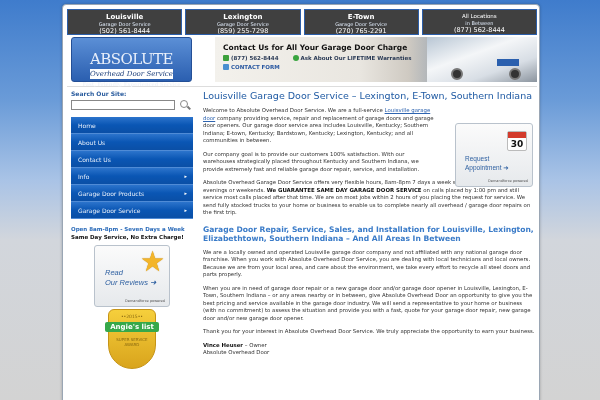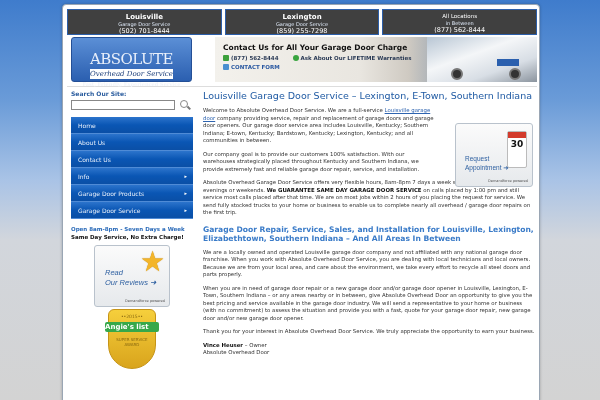--- a/index.html
+++ b/index.html
@@ -87,56 +87,61 @@
   .angies1 .top .chk { color: #2f9a2f; font-size: 6px; }
   .angies1 .logo2 { font-family: "Liberation Sans", sans-serif; font-weight: bold; font-size: 13px; text-align: center; color: #111; line-height: 16px; }
   .angies2 {
     margin: 2px auto 0; width: 56px; height: 60px; position: relative;
   }
   .angies2 .shield {
     position: absolute; left: 4px; top: 0; width: 48px; height: 60px;
     background: linear-gradient(180deg, #f6cf3c, #d9a41c); border-radius: 6px 6px 24px 24px; border: 1px solid #c69416;
   }
   .angies2 .yr { position: absolute; left: 0; right: 0; top: 4px; font-size: 4.5px; text-align: center; color: #8a6a10; }
-  .angies2 .band { position: absolute; left: -4px; right: -4px; top: 12px; height: 10px; background: #36a84a; color: #fff; font-weight: bold; font-size: 7px; line-height: 10px; border-radius: 2px; }
+  .angies2 .band { position: absolute; left: -4px; right: -4px; top: 12px; height: 10px; background: #36a84a; color: #fff; font-weight: bold; font-size: 7px; text-align: center; line-height: 10px; border-radius: 2px; }
   .angies2 .ssa { position: absolute; left: 0; right: 0; top: 27px; font-size: 4px; text-align: center; color: #8a6a10; line-height: 5px; }
 
   
   .main { position: absolute; left: 140px; top: 85px; width: 332px; color: #333; }
   .main h1 { font-size: 9.5px; color: #1f5aa3; font-weight: normal; line-height: 11px; }
   .main p { font-size: 5.4px; line-height: 7.5px; margin-top: 6px; }
   .main p a { color: #2e64b0; text-decoration: underline; }
   .main p b { color: #111; }
   .main h2 { font-size: 7.6px; color: #3a7bc8; font-weight: bold; line-height: 9px; margin-top: 8px; }
   .narrow { width: 235px; }
   .appt {
     position: absolute; right: 2px; top: 33px; width: 78px; height: 64px; border: 1px solid #b9c2cc; border-radius: 3px;
     background: linear-gradient(180deg, #fbfbfb, #e6e9ec);
   }
-  .appt .cal { position: absolute; right: 5px; top: 7px; width: 20px; height: 37px; background: #fff; border: 1px solid #bbb; border-radius: 2px; }
+  .appt .cal { position: absolute; right: 5px; top: 7px; width: 20px; height: 20px; background: #fff; border: 1px solid #bbb; border-radius: 2px; }
   .appt .cal .hd { height: 6px; background: #d33b2c; }
   .appt .cal .num { font-size: 9px; font-weight: bold; text-align: center; color: #111; line-height: 13px; }
   .appt .t { position: absolute; left: 9px; top: 30px; font-size: 6.5px; color: #2d5fa0; line-height: 9px; font-family: "Liberation Sans", sans-serif; }
   .appt .pw { position: absolute; right: 4px; bottom: 3px; font-size: 3.5px; color: #555; }
 </style>
 </head>
 <body>
 
 <div class="page">
 
   <div class="locbar">
     <div class="loc">
       <span class="city">Louisville</span>
       <span class="sub">Garage Door Service</span>
-      <span class="phone">(502) 701-8444</span>
+      <span class="phone">(502) 561-8444</span>
     </div>
     <div class="loc">
       <span class="city">Lexington</span>
       <span class="sub">Garage Door Service</span>
       <span class="phone">(859) 255-7298</span>
+    </div>
+    <div class="loc">
+      <span class="city">E-Town</span>
+      <span class="sub">Garage Door Service</span>
+      <span class="phone">(270) 765-2291</span>
     </div>
     <div class="loc all">
       <span class="city">All Locations</span>
       <span class="sub">in Between</span>
       <span class="phone">(877) 562-8444</span>
     </div>
   </div>
 
   <div class="header">
     <div class="logo">

